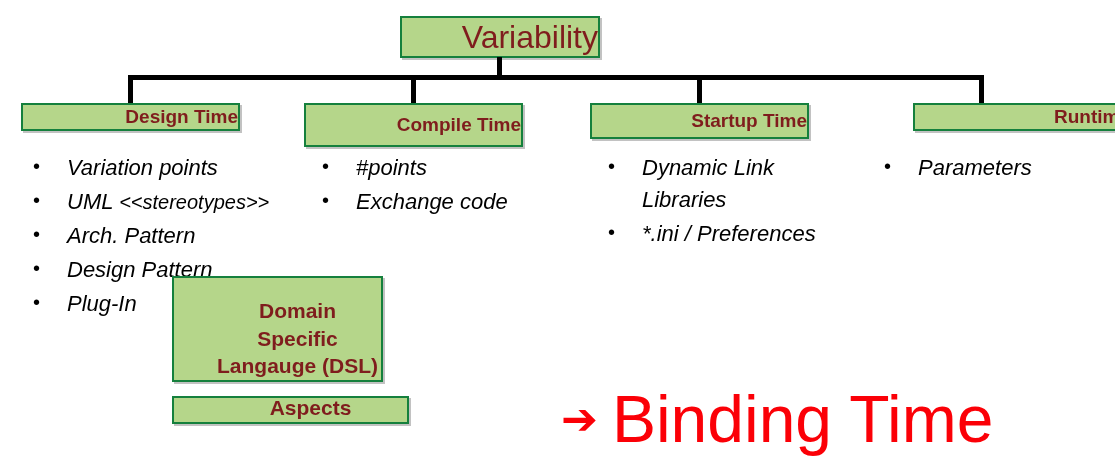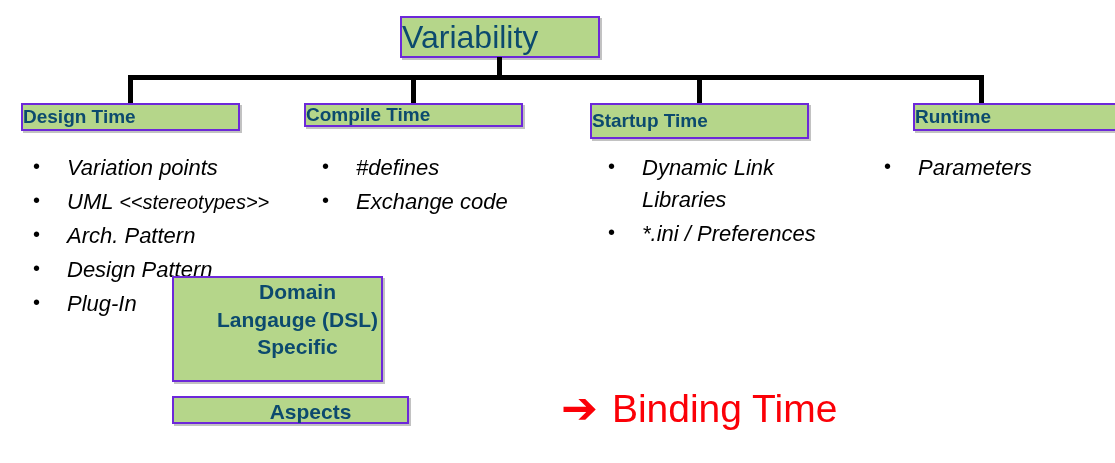--- a/index.html
+++ b/index.html
@@ -17,26 +17,26 @@
     height: 463px;
     background: #ffffff;
     overflow: hidden;
   }
 
   
   .gbox {
     position: absolute;
     box-sizing: border-box;
     background: #b5d68a;
-    border: 2px solid #6d28d9;
+    border: 2px solid #15803d;
     display: flex;
     align-items: center;
-    justify-content: flex-start;
+    justify-content: flex-end;
     text-align: center;
-    color: #0c4a6e;
+    color: #7f1d1d;
     box-shadow: 2px 2px 0 rgba(80,80,80,0.35);
   }
 
   .gbox.root {
     font-weight: 400;
     font-size: 32px;
     letter-spacing: 0px;
   }
 
   .gbox.cat {
@@ -95,21 +95,21 @@
     align-items: center;
     white-space: nowrap;
   }
   #binding-time .arrow {
     font-size: 44px;
     line-height: 1;
     margin-right: 14px;
     font-family: "DejaVu Sans", sans-serif;
   }
   #binding-time .label {
-    font-size: 39px;
+    font-size: 66px;
     line-height: 1;
   }
 </style>
 </head>
 <body>
 
 <div id="slide">
 
   <div class="gbox root" style="left:400px; top:16px; width:200px; height:42px;">
     <span>Variability</span>
@@ -118,21 +118,21 @@
   <div class="line v" style="left:497px; top:57px; width:5px; height:21px;"></div>
   <div class="line h" style="left:128px; top:75px; width:856px; height:5px;"></div>
   <div class="line v" style="left:128px; top:75px; width:5px; height:28px;"></div>
   <div class="line v" style="left:411px; top:75px; width:5px; height:28px;"></div>
   <div class="line v" style="left:697px; top:75px; width:5px; height:28px;"></div>
   <div class="line v" style="left:979px; top:75px; width:5px; height:28px;"></div>
 
   <div class="gbox cat" style="left:21px; top:103px; width:219px; height:28px;">
     <span>Design Time</span>
   </div>
-  <div class="gbox cat" style="left:304px; top:103px; width:219px; height:24px;">
+  <div class="gbox cat" style="left:304px; top:103px; width:219px; height:44px;">
     <span>Compile Time</span>
   </div>
   <div class="gbox cat" style="left:590px; top:103px; width:219px; height:36px;">
     <span>Startup Time</span>
   </div>
   <div class="gbox cat" style="left:874px; top:103px; width:219px; height:28px;margin-left:39px;">
     <span>Runtime</span>
   </div>
 
   <div class="bullets" style="left:33px; top:152px; width:265px;">
@@ -154,21 +154,21 @@
     </div>
     <div class="row">
       <span class="dot">•</span>
       <span class="txt">Plug-In</span>
     </div>
   </div>
 
   <div class="bullets" style="left:322px; top:152px; width:250px;">
     <div class="row">
       <span class="dot">•</span>
-      <span class="txt">#defines</span>
+      <span class="txt">#points</span>
     </div>
     <div class="row">
       <span class="dot">•</span>
       <span class="txt">Exchange code</span>
     </div>
   </div>
 
   <div class="bullets" style="left:608px; top:152px; width:250px;">
     <div class="row">
       <span class="dot">•</span>
@@ -182,22 +182,22 @@
 
   <div class="bullets" style="left:884px; top:152px; width:215px;">
     <div class="row">
       <span class="dot">•</span>
       <span class="txt">Parameters</span>
     </div>
   </div>
 
   <div class="gbox stack" style="left:172px; top:276px; width:211px; height:106px;">
     <span>Domain</span>
+    <span>Specific</span>
     <span>Langauge (DSL)</span>
-    <span>Specific</span>
   </div>
 
   <div class="gbox stack" style="left:172px; top:396px; width:237px; height:28px;">
     <span>Aspects</span>
   </div>
 
   <div id="binding-time" style="left:561px; top:386px;">
     <span class="arrow">➔</span>
     <span class="label">Binding Time</span>
   </div>

